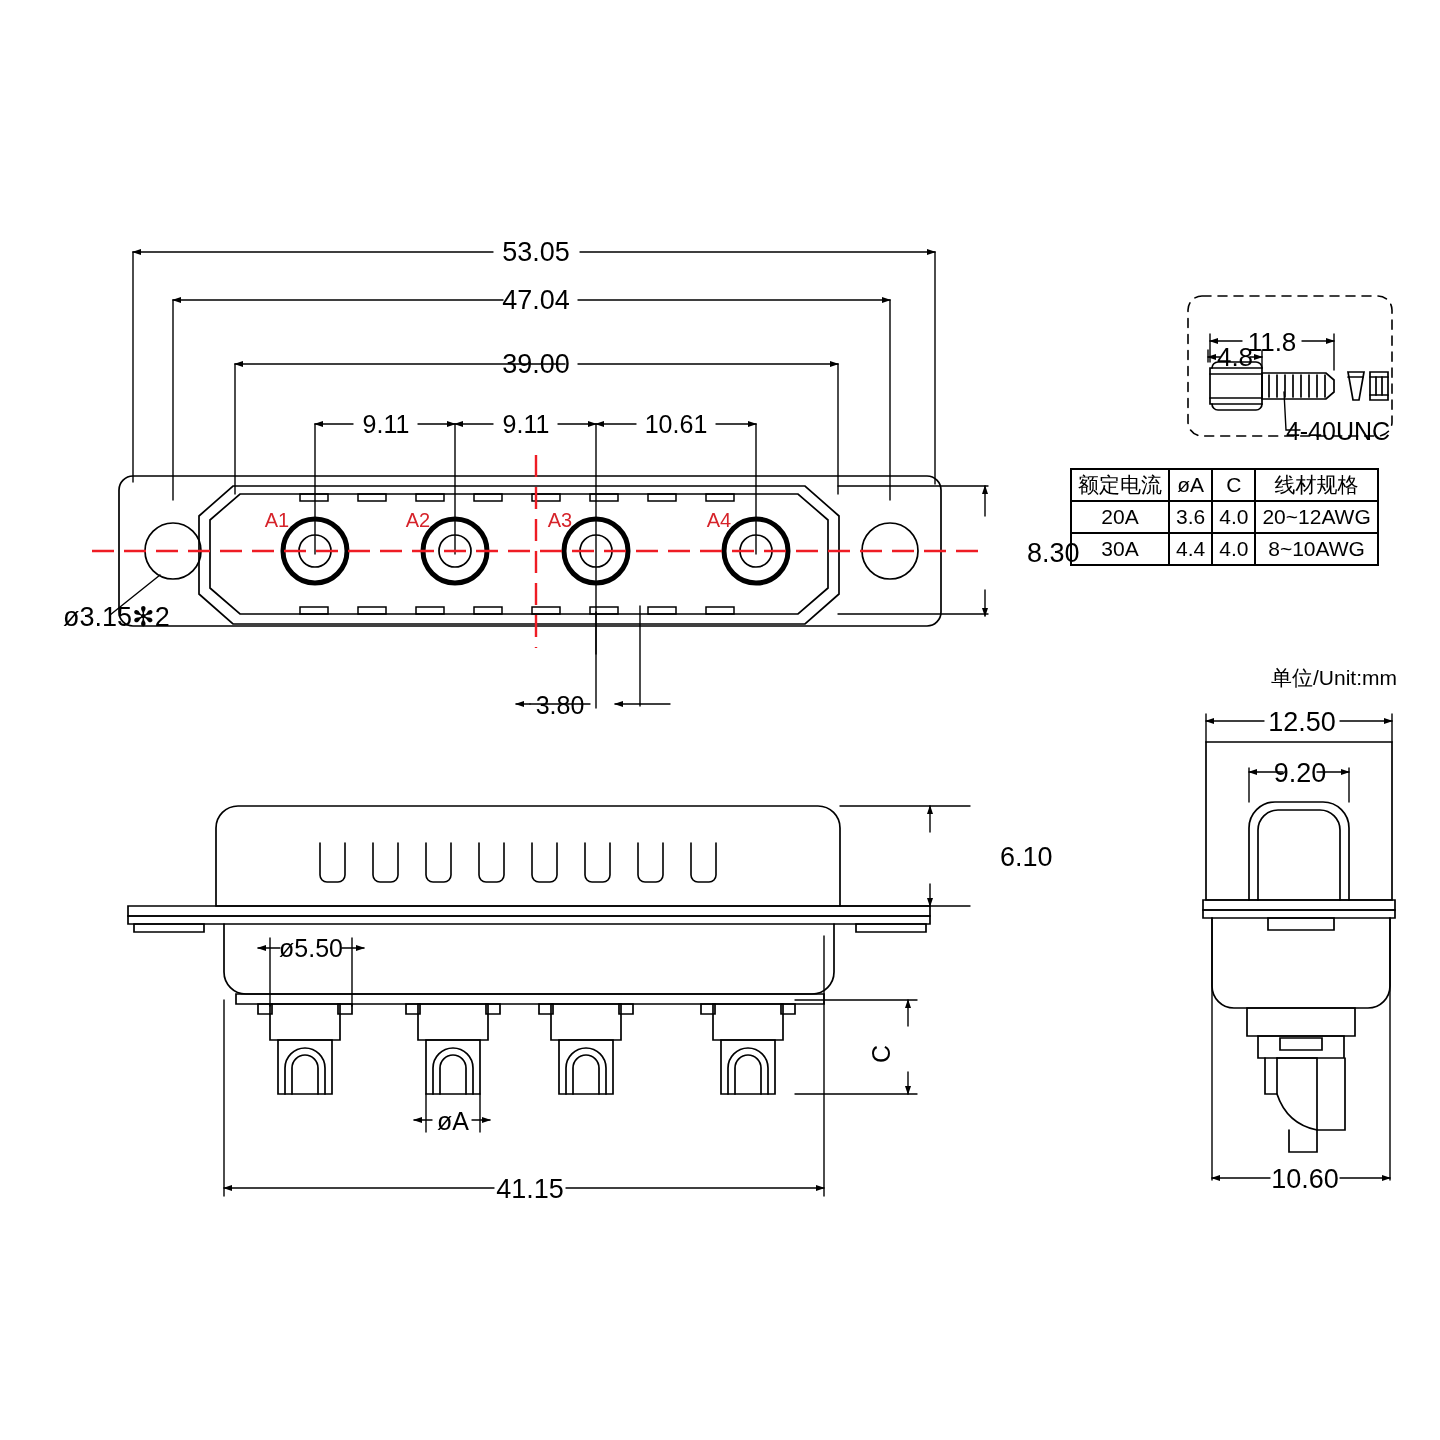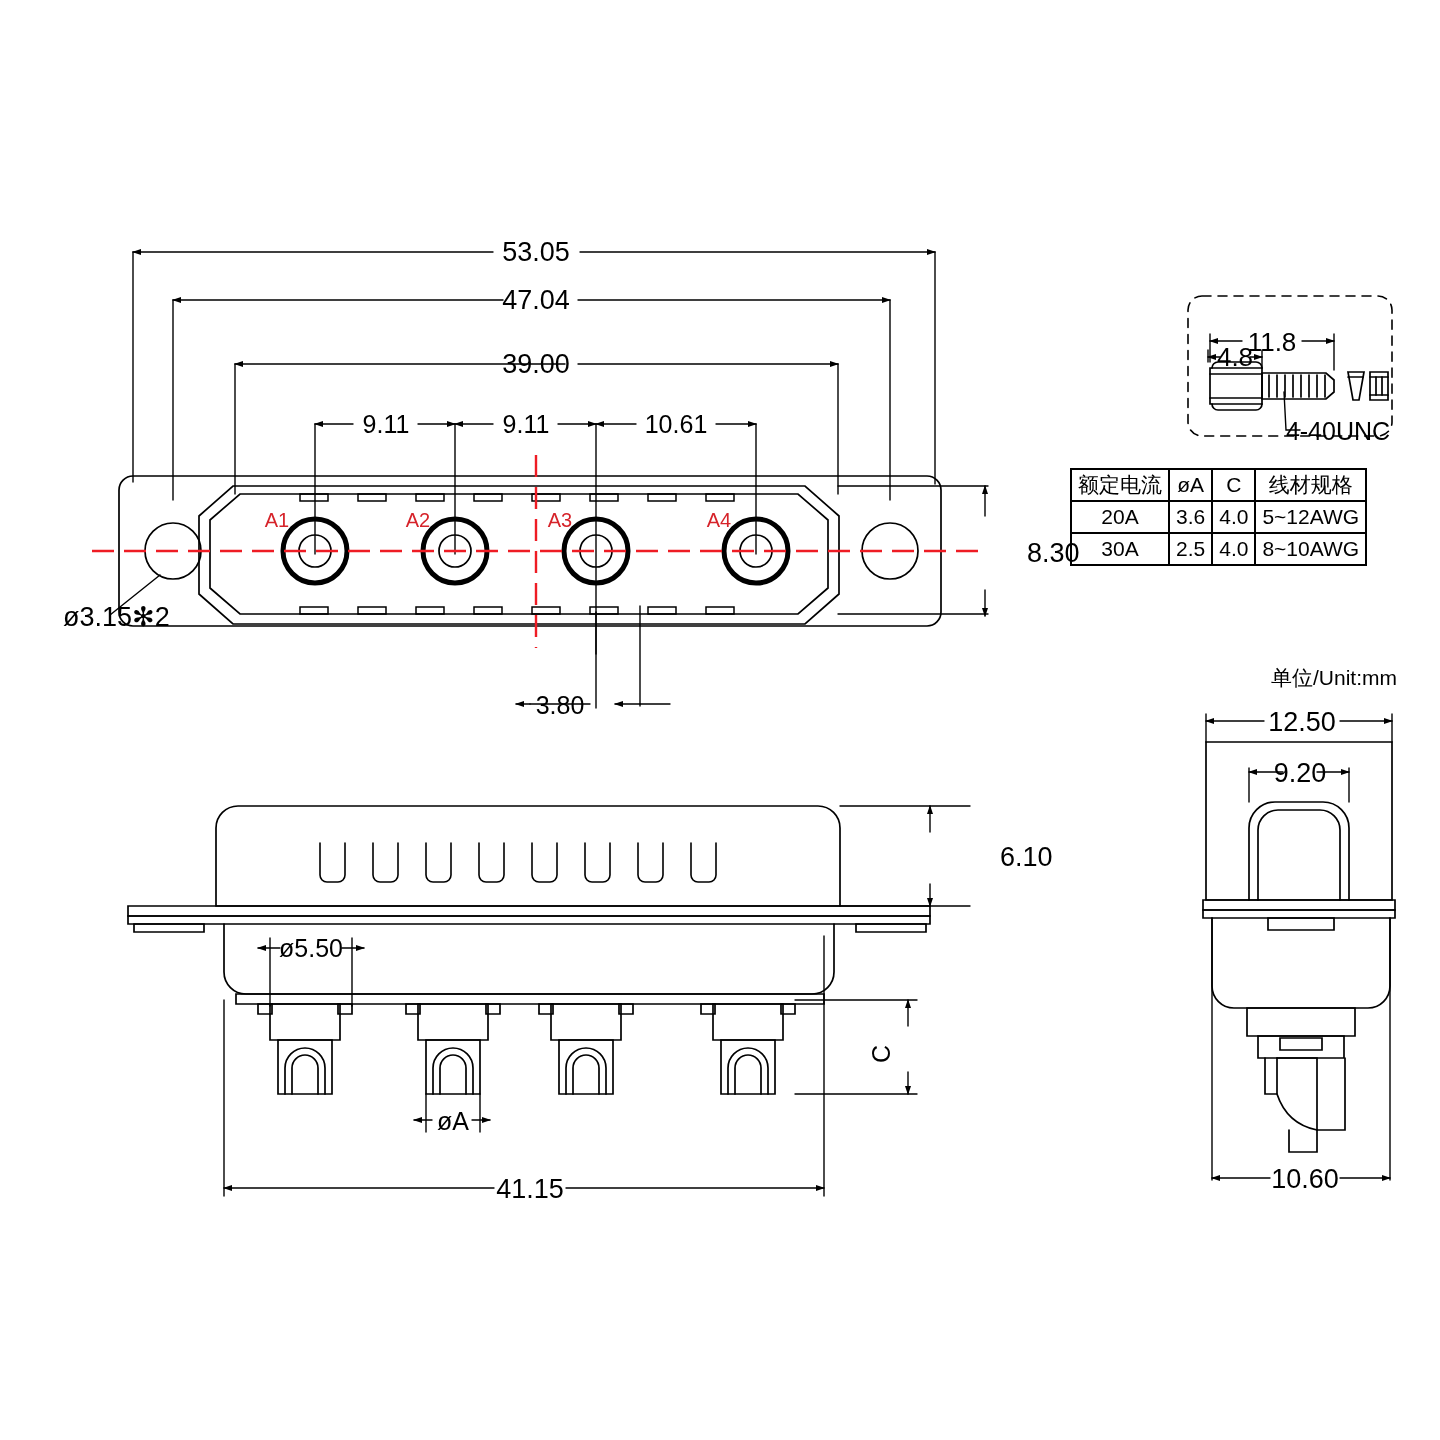--- a/index.html
+++ b/index.html
@@ -370,25 +370,25 @@
         <th>øA</th>
         <th>C</th>
         <th>线材规格</th>
       </tr>
     </thead>
     <tbody>
       <tr>
         <td>20A</td>
         <td>3.6</td>
         <td>4.0</td>
-        <td>5~12AWG</td>
+        <td>20~12AWG</td>
       </tr>
       <tr>
         <td>30A</td>
-        <td>2.5</td>
+        <td>4.4</td>
         <td>4.0</td>
         <td>8~10AWG</td>
       </tr>
     </tbody>
   </table>
 
   <div class="unit" style="left:1271px;top:628px;">单位/Unit:mm</div>
 
 </div>
 

